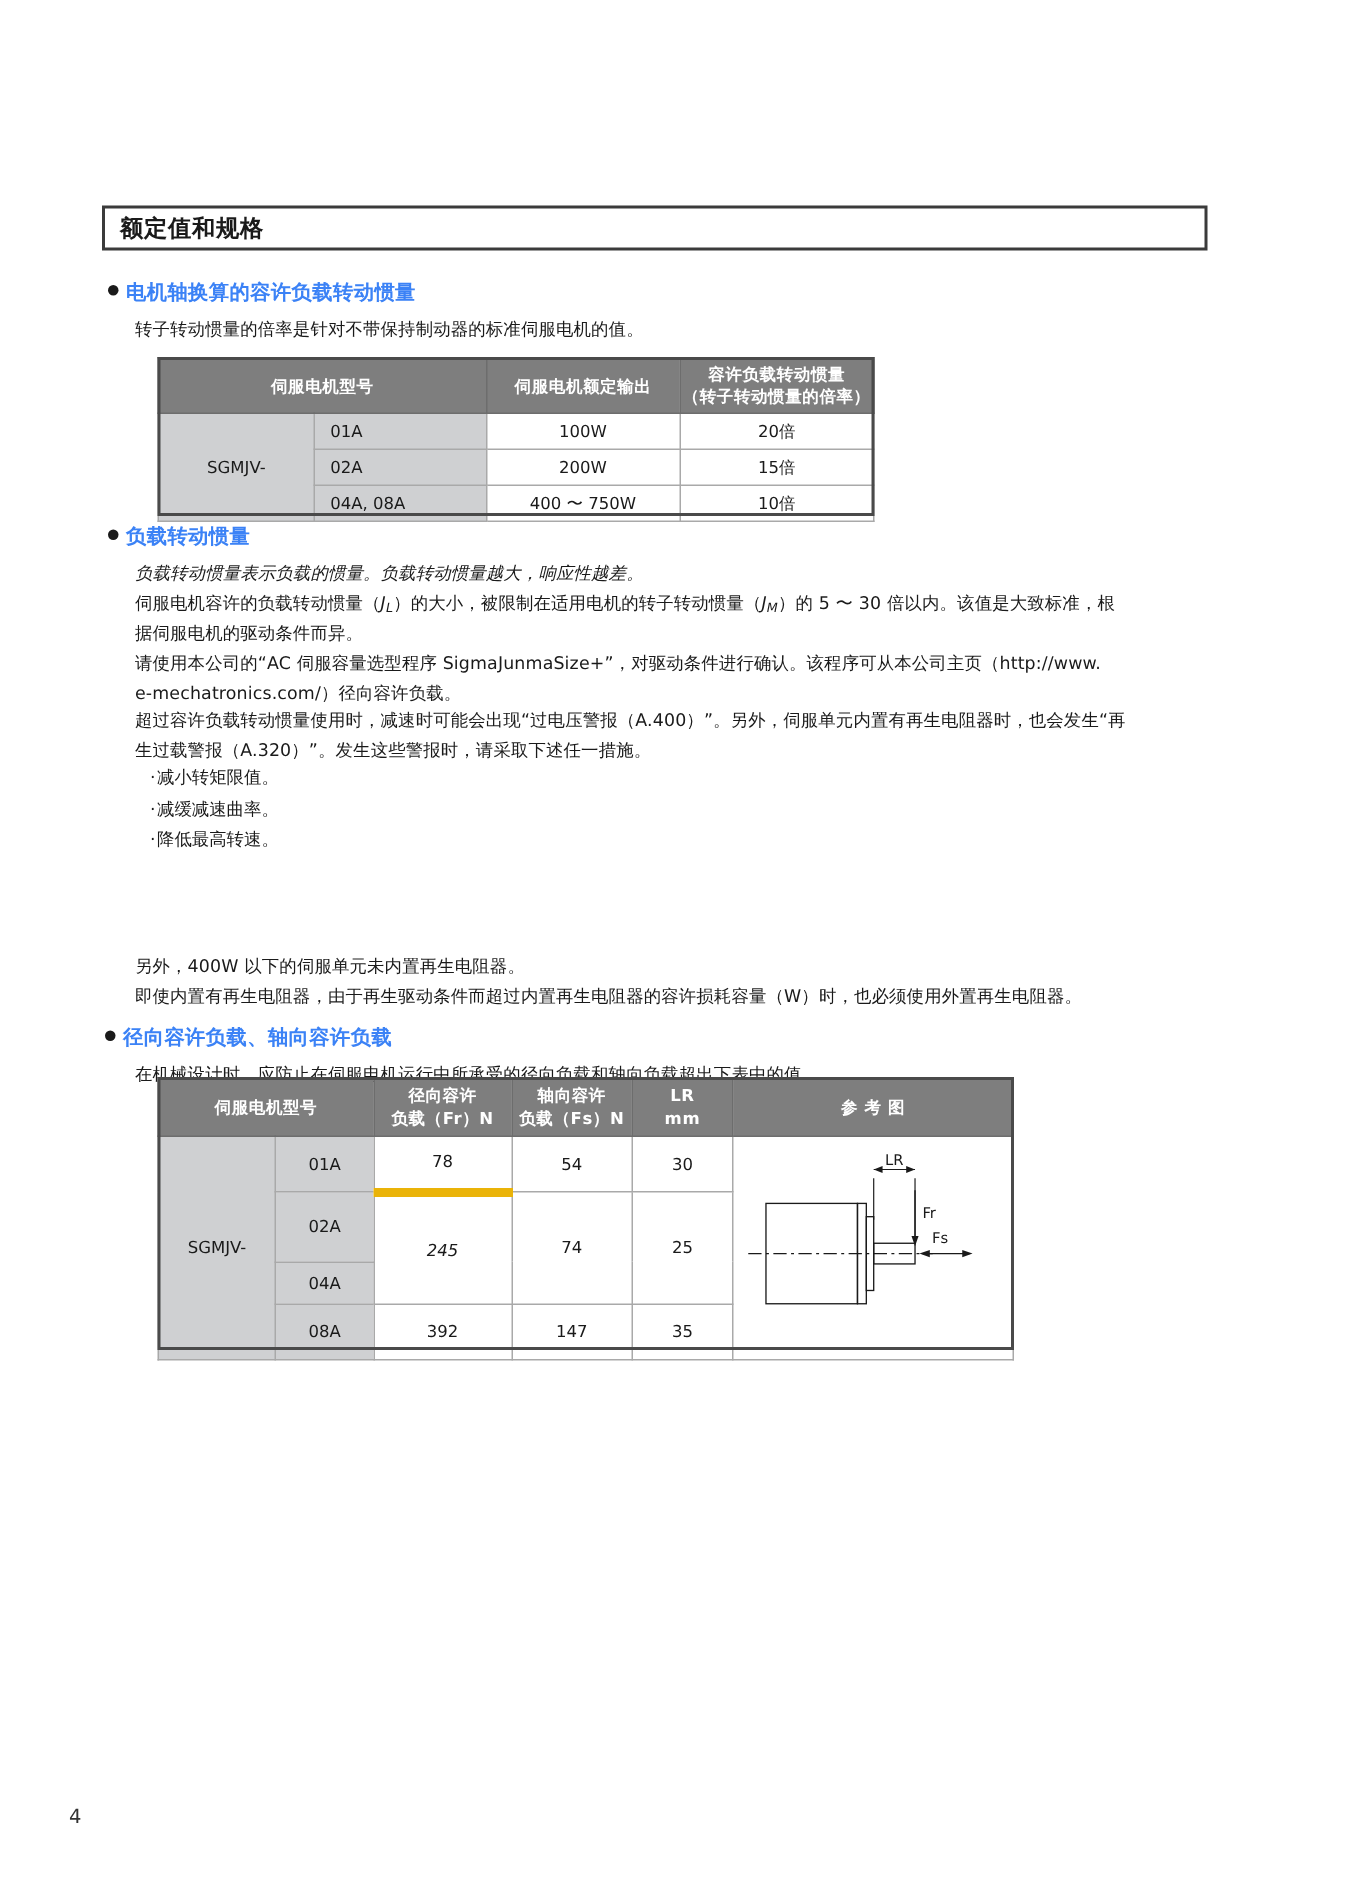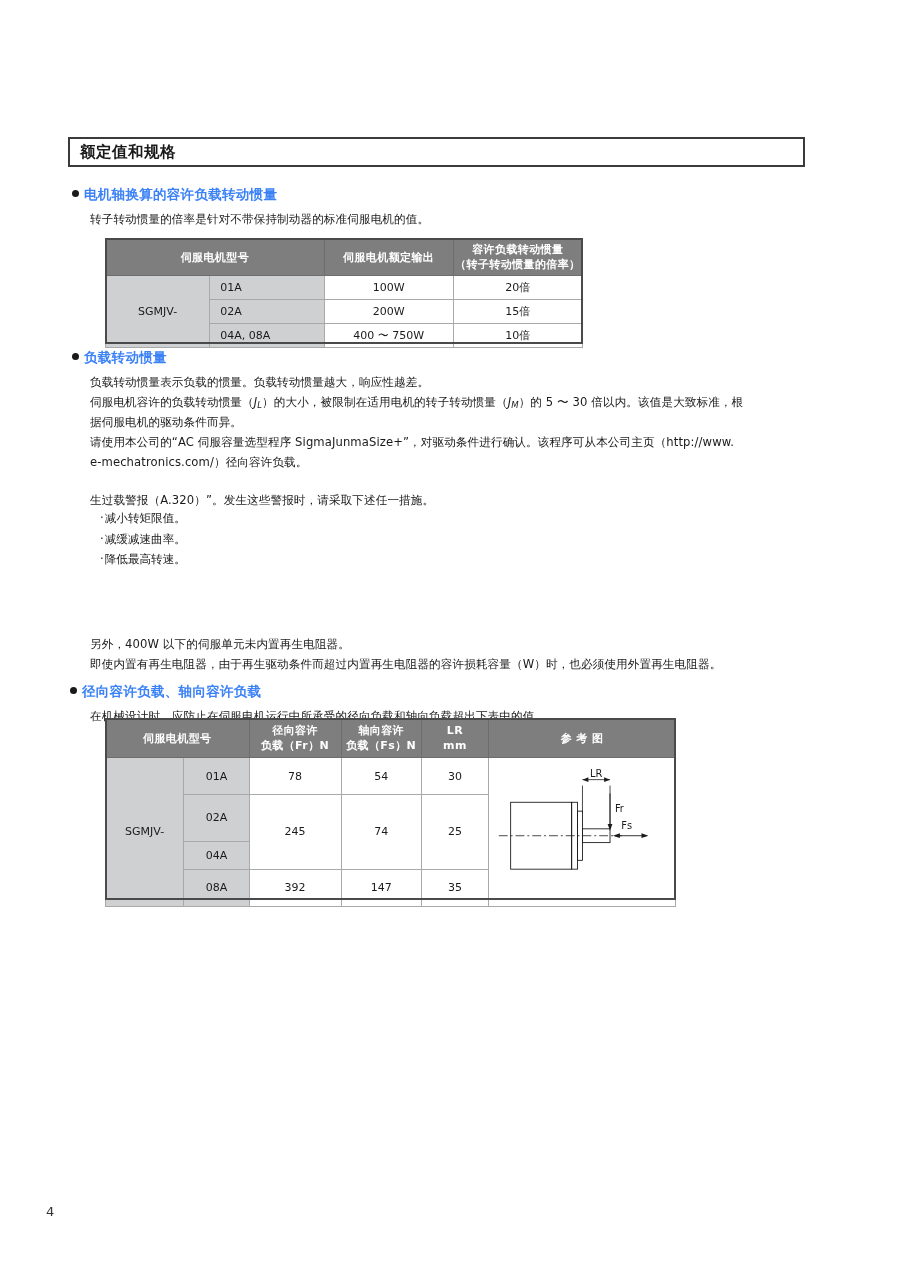--- a/index.html
+++ b/index.html
@@ -177,30 +177,31 @@
       <td class="white">10倍</td>
     </tr>
   </tbody>
     </table>
   <div class="outer-frame" style="left:105px; top:238px; width:478px; height:106px;"></div>
 
   <div class="bullet-head" style="left:72px; top:349px;">
     <span class="dot"></span><span>负载转动惯量</span>
   </div>
 
-  <div class="para para-nowrap" style="left:90px; top:372px;">负载转动惯量表示负载的惯量。负载转动惯量越大，响应性越差。</div>
+  <div class="para para-nowrap" style="left:90px; top:372px;font-style:italic;">负载转动惯量表示负载的惯量。负载转动惯量越大，响应性越差。</div>
 
   <div class="para para-nowrap" style="left:90px; top:392px;">
     <span>伺服电机容许的负载转动惯量（</span><span class="ital">J</span><span class="sub ital">L</span><span>）的大小，被限制在适用电机的转子转动惯量（</span><span class="ital">J</span><span class="sub ital">M</span><span>）的 5 〜 30 倍以内。该值是大致标准，根</span>
   </div>
   <div class="para para-nowrap" style="left:90px; top:412px;">据伺服电机的驱动条件而异。</div>
 
   <div class="para para-nowrap" style="left:90px; top:432px;">请使用本公司的“AC 伺服容量选型程序 SigmaJunmaSize+”，对驱动条件进行确认。该程序可从本公司主页（http://www.</div>
   <div class="para para-nowrap" style="left:90px; top:452px;">e-mechatronics.com/）径向容许负载。</div>
 
+  <div class="para para-nowrap" style="left:90px; top:470px;">超过容许负载转动惯量使用时，减速时可能会出现“过电压警报（A.400）”。另外，伺服单元内置有再生电阻器时，也会发生“再</div>
   <div class="para para-nowrap" style="left:90px; top:490px;">生过载警报（A.320）”。发生这些警报时，请采取下述任一措施。</div>
 
   <div class="dashlist" style="left:100px; top:508px; width:720px;">
     <div class="dashitem"><span class="dashmark">·</span><span>减小转矩限值。</span></div>
     <div class="dashitem"><span class="dashmark">·</span><span>减缓减速曲率。</span></div>
     <div class="dashitem"><span class="dashmark">·</span><span>降低最高转速。</span></div>
   </div>
 
   <div class="para para-nowrap" style="left:90px; top:634px;">另外，400W 以下的伺服单元未内置再生电阻器。</div>
   <div class="para para-nowrap" style="left:90px; top:654px;">即使内置有再生电阻器，由于再生驱动条件而超过内置再生电阻器的容许损耗容量（W）时，也必须使用外置再生电阻器。</div>
@@ -265,21 +266,21 @@
           </g>
           <text x="109" y="19" font-family="DejaVu Sans, Liberation Sans, sans-serif" font-size="10" fill="#1a1a1a" text-anchor="middle">LR</text>
           <text x="128" y="55" font-family="DejaVu Sans, Liberation Sans, sans-serif" font-size="10" fill="#1a1a1a">Fr</text>
           <text x="140" y="72" font-family="DejaVu Sans, Liberation Sans, sans-serif" font-size="10" fill="#1a1a1a" text-anchor="middle">Fs</text>
         </svg>
       </td>
     </tr>
 
     <tr>
       <td class="shade" style="height:27px;">02A</td>
-      <td class="white" rowspan="2" style="border-top:1px solid #eab308;">245</td>
+      <td class="white" rowspan="2" style="border-top:6px solid #eab308;font-style:italic;">245</td>
       <td class="white" rowspan="2">74</td>
       <td class="white" rowspan="2">25</td>
     </tr>
 
     <tr>
       <td class="shade" style="height:27px;">04A</td>
     </tr>
 
     <tr>
       <td class="shade" style="height:36px;">08A</td>

